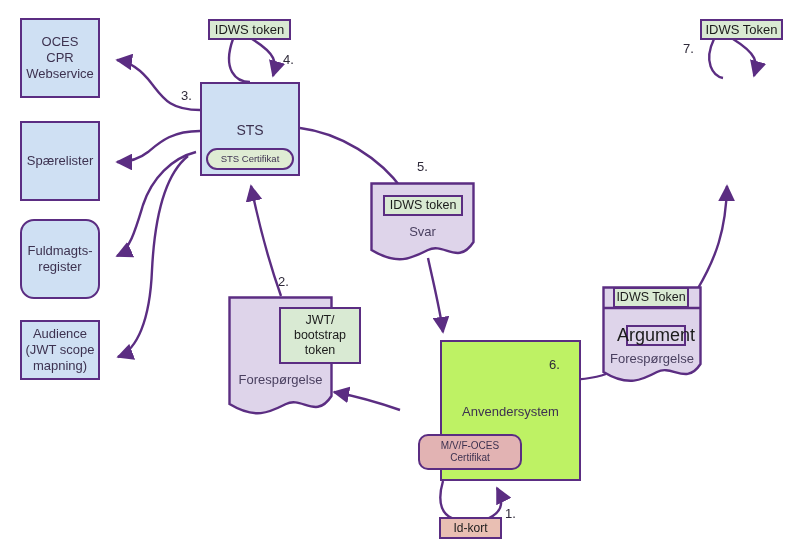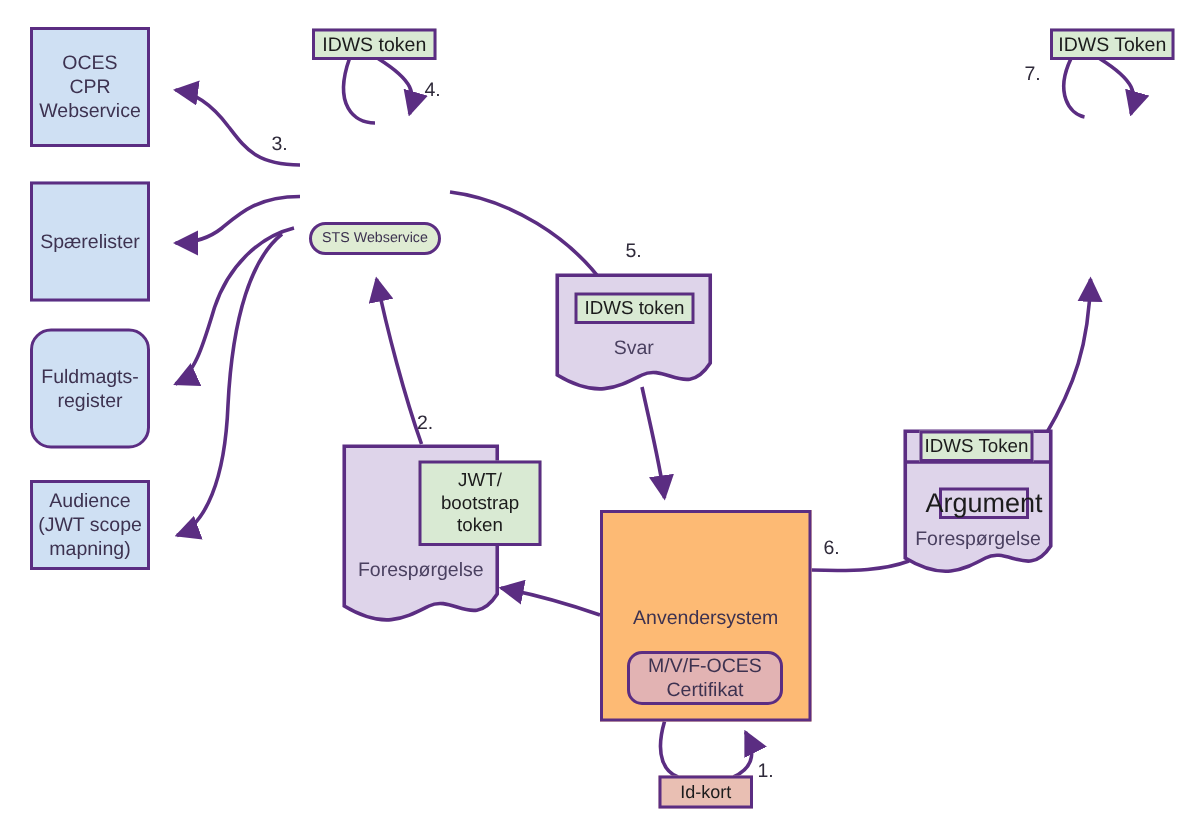--- a/index.html
+++ b/index.html
@@ -35,21 +35,22 @@
     line-height: 1.22;
   }
   .node.blue {
     background: #cfe0f3;
   }
   .node.green {
     background: #d9ead3;
     color: #1b1b1b;
   }
   .node.peach {
-    background: #fdba74;
+    background: #bef264;
+    margin-left: 40px;
   }
   .node.pinkcert {
     background: #e2b3b3;
     border-radius: 10px;
   }
   .node.greencert {
     background: #dfecd3;
     border-radius: 14px;
   }
   .node.idkort {
@@ -159,35 +160,39 @@
       <span>Audience</span><br>
       <span>(JWT scope</span><br>
       <span>mapning)</span>
     </span>
   </div>
 
   <div class="node green nlabel" style="left:208px; top:19px; width:83px; height:21px; font-size:13px;">
     <span>IDWS token</span>
   </div>
 
+  <div class="node blue nlabel" style="left:200px; top:82px; width:100px; height:94px; font-size:14px;
+              align-items:flex-start; padding-top:38px;">
+    <span>STS</span>
+  </div>
   <div class="node greencert nlabel" style="left:206px; top:148px; width:88px; height:22px; font-size:9.5px;
               color:#3d3250;">
-    <span>STS  Webservice</span>
+    <span>STS  Certifikat</span>
   </div>
 
   <div class="node green nlabel" style="left:700px; top:19px; width:83px; height:21px; font-size:13px;">
     <span>IDWS Token</span>
   </div>
 
 
   <div class="node peach nlabel" style="left:400px; top:340px; width:141px; height:141px; font-size:13px;
               align-items:flex-start; padding-top:62px;">
     <span>Anvendersystem</span>
   </div>
-  <div class="node pinkcert nlabel" style="left:418px; top:434px; width:104px; height:36px; font-size:13px;">
+  <div class="node pinkcert nlabel" style="left:418px; top:434px; width:104px; height:36px; font-size:10px;">
     <span>M/V/F-OCES  Certifikat</span>
   </div>
 
   <div class="node idkort nlabel" style="left:439px; top:517px; width:63px; height:22px; font-size:12px;
               color:#1b1b1b;">
     <span>Id-kort</span>
   </div>
 
   <div class="doc" style="left:228px; top:296px; width:105px; height:126px;">
     <svg width="105" height="126" viewBox="0 0 105 126">

